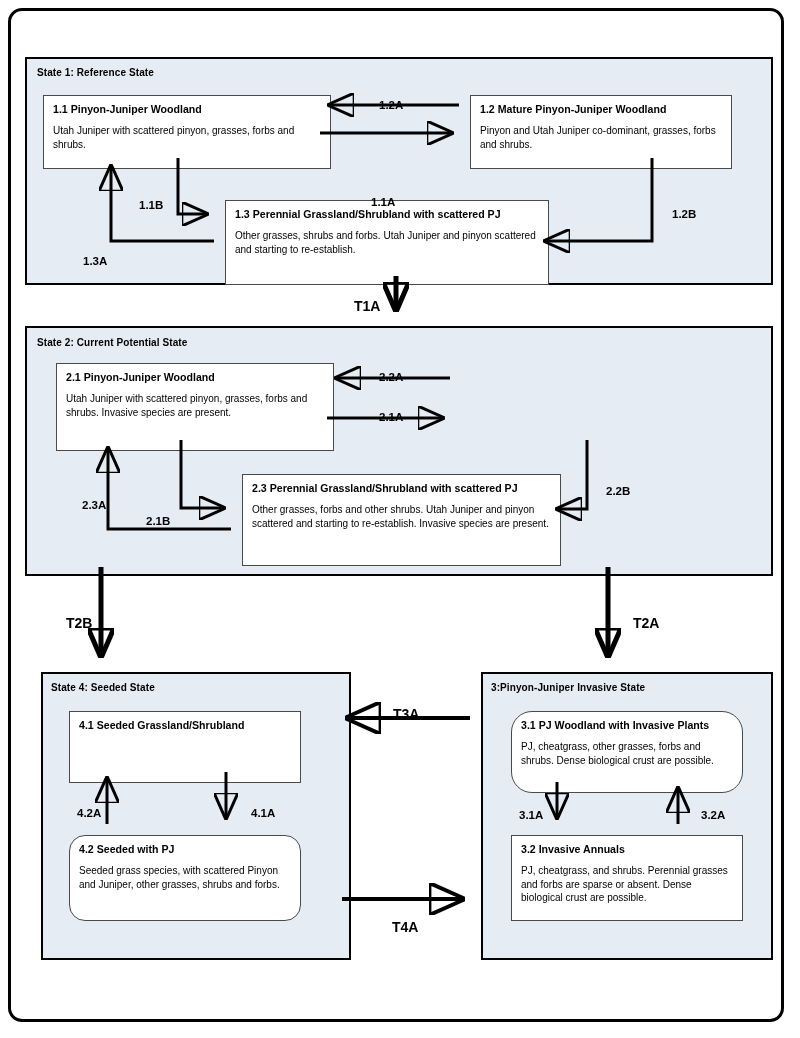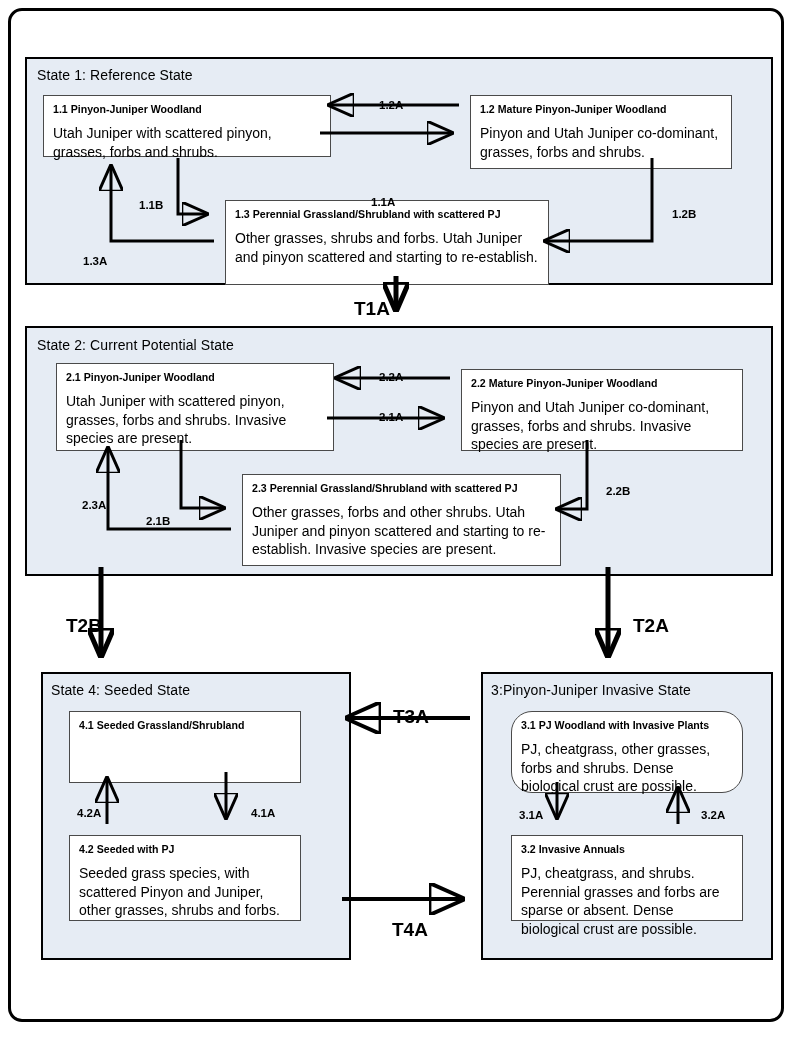--- a/index.html
+++ b/index.html
@@ -2,42 +2,42 @@
 <html><head>
 <meta charset="utf-8">
 <style>
   html,body{margin:0;padding:0;background:#ffffff;}
   body{width:800px;height:1038px;font-family:"Liberation Sans", sans-serif;color:#000;}
 
   #frame{position:absolute;left:8px;top:8px;width:776px;height:1014px;
          border:3px solid #000;border-radius:14px;background:#fff;box-sizing:border-box;}
 
   .state-box{position:absolute;background:#e6ecf4;border:2px solid #000;box-sizing:border-box;}
-  .state-title{position:absolute;font-weight:normal;font-size:14px;letter-spacing:.1px;}
+  .state-title{position:absolute;font-weight:bold;font-size:10px;letter-spacing:.1px;}
 
   .node{position:absolute;background:#ffffff;border:1px solid #4a4a4a;box-sizing:border-box;
         padding:7px 9px 8px 9px;}
   .node-title{font-weight:bold;font-size:10.6px;line-height:1.25;margin:0 0 8px 0;}
-  .node-body{font-size:14px;line-height:1.33;margin:0;}
+  .node-body{font-size:10px;line-height:1.33;margin:0;}
 
   .lbl{position:absolute;font-weight:bold;font-size:11.5px;white-space:nowrap;}
-  .tlbl{position:absolute;font-weight:bold;font-size:19px;white-space:nowrap;}
+  .tlbl{position:absolute;font-weight:bold;font-size:14px;white-space:nowrap;}
 
   svg.wires{position:absolute;left:0;top:0;width:800px;height:1038px;overflow:visible;pointer-events:none;}
   svg.wires path, svg.wires line{stroke:#000;fill:none;}
 </style>
 </head>
 <body>
 
 <div id="frame">
 
   <div class="state-box" style="left:14px;top:46px;width:748px;height:228px;"></div>
   <div class="state-title" style="left:26px;top:56px;">State 1: Reference State</div>
 
-  <div class="node" style="left:32px;top:84px;width:288px;height:62px;">
+  <div class="node" style="left:32px;top:84px;width:288px;height:74px;">
     <div class="node-title">1.1 Pinyon-Juniper Woodland</div>
     <div class="node-body">Utah Juniper with scattered pinyon, grasses, forbs and shrubs.</div>
   </div>
 
   <div class="node" style="left:459px;top:84px;width:262px;height:74px;">
     <div class="node-title">1.2 Mature Pinyon-Juniper Woodland</div>
     <div class="node-body">Pinyon and Utah Juniper co-dominant, grasses, forbs and shrubs.</div>
   </div>
 
   <div class="node" style="left:214px;top:171px;width:324px;height:85px;margin-top:18px;">
@@ -54,24 +54,20 @@
   <div class="tlbl" style="left:343px;top:287px;">T1A</div>
 
   <div class="state-box" style="left:14px;top:315px;width:748px;height:250px;"></div>
   <div class="state-title" style="left:26px;top:326px;">State 2: Current Potential State</div>
 
   <div class="node" style="left:45px;top:352px;width:278px;height:88px;">
     <div class="node-title">2.1 Pinyon-Juniper Woodland</div>
     <div class="node-body">Utah Juniper with scattered pinyon, grasses, forbs and shrubs.  Invasive species are present.</div>
   </div>
 
-  <div class="node" style="left:450px;top:358px;width:282px;height:82px;">
-    <div class="node-title">2.2 Mature Pinyon-Juniper Woodland</div>
-    <div class="node-body">Pinyon and Utah Juniper co-dominant, grasses, forbs and shrubs.  Invasive species are present.</div>
-  </div>
 
   <div class="node" style="left:231px;top:463px;width:319px;height:92px;">
     <div class="node-title">2.3 Perennial Grassland/Shrubland with scattered PJ</div>
     <div class="node-body">Other grasses, forbs and other shrubs.  Utah Juniper and pinyon scattered and starting to re-establish. Invasive species are present.</div>
   </div>
 
   <div class="lbl" style="left:368px;top:360px;">2.2A</div>
   <div class="lbl" style="left:368px;top:400px;">2.1A</div>
   <div class="lbl" style="left:71px;top:488px;">2.3A</div>
   <div class="lbl" style="left:135px;top:504px;">2.1B</div>
@@ -80,21 +76,21 @@
   <div class="tlbl" style="left:55px;top:604px;">T2B</div>
   <div class="tlbl" style="left:622px;top:604px;">T2A</div>
 
   <div class="state-box" style="left:30px;top:661px;width:310px;height:288px;"></div>
   <div class="state-title" style="left:40px;top:671px;">State 4: Seeded State</div>
 
   <div class="node" style="left:58px;top:700px;width:232px;height:72px;">
     <div class="node-title">4.1 Seeded Grassland/Shrubland</div>
   </div>
 
-  <div class="node" style="left:58px;top:824px;width:232px;height:86px;">
+  <div class="node" style="left:58px;top:824px;width:232px;height:86px;border-radius:16px;">
     <div class="node-title">4.2 Seeded  with PJ</div>
     <div class="node-body">Seeded grass species, with scattered Pinyon and Juniper, other grasses, shrubs and forbs.</div>
   </div>
 
   <div class="lbl" style="left:66px;top:796px;">4.2A</div>
   <div class="lbl" style="left:240px;top:796px;">4.1A</div>
 
   <div class="state-box" style="left:470px;top:661px;width:292px;height:288px;"></div>
   <div class="state-title" style="left:480px;top:671px;">3:Pinyon-Juniper Invasive State</div>
 

